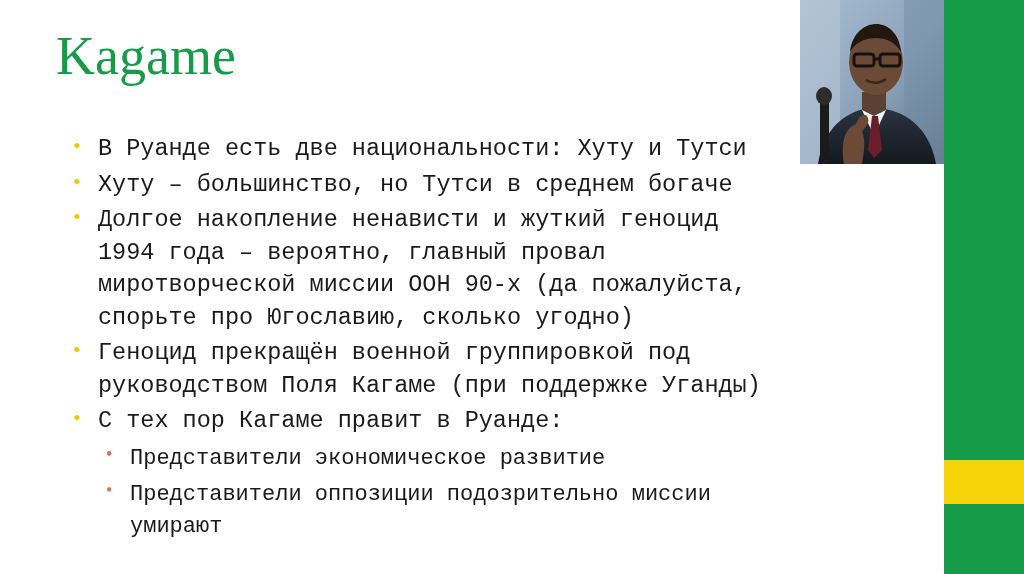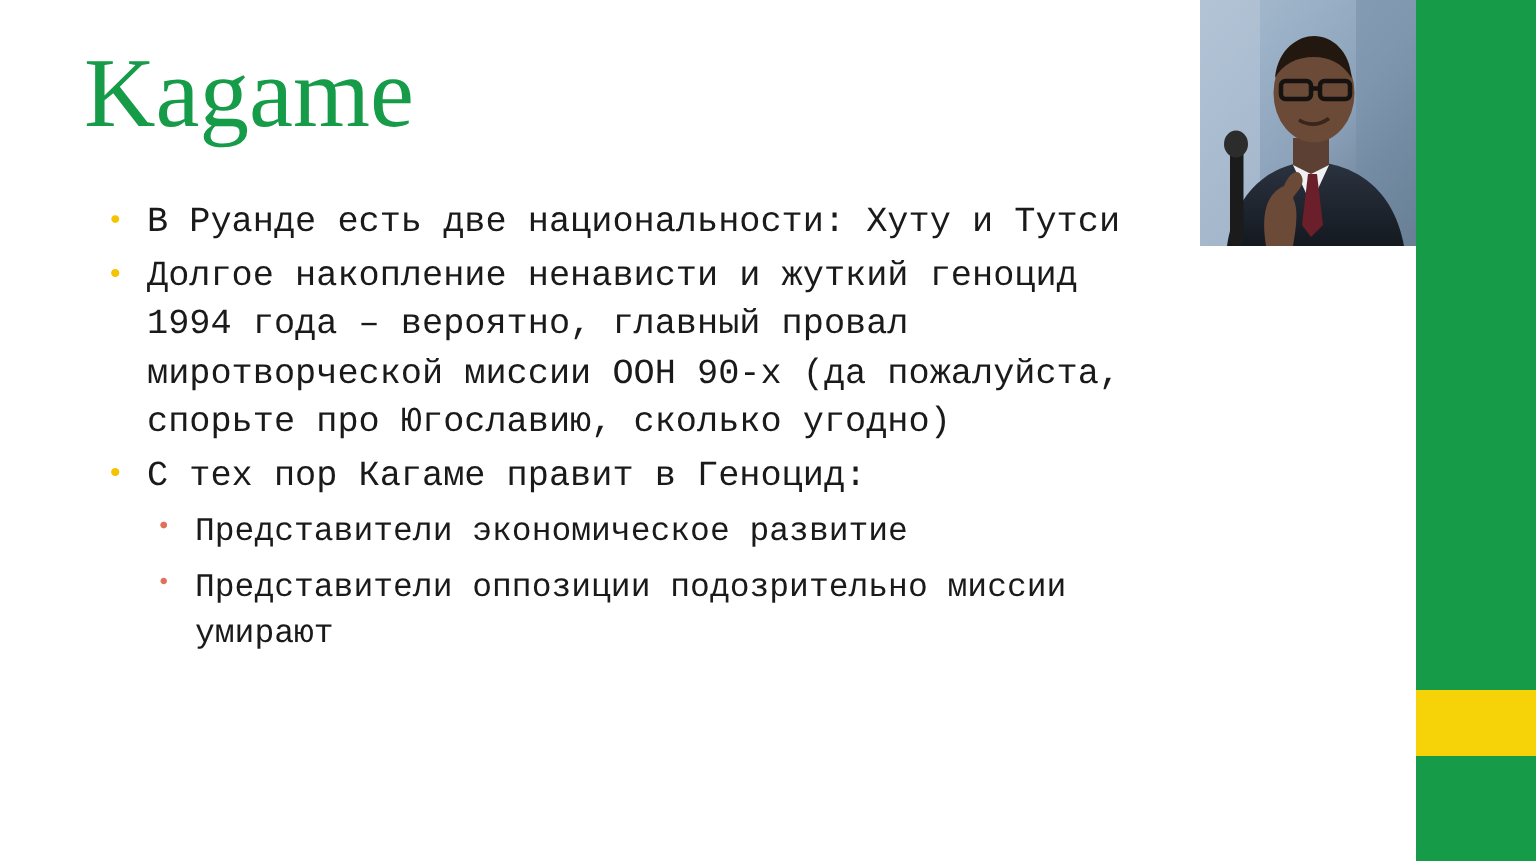--- a/index.html
+++ b/index.html
@@ -53,21 +53,21 @@
     background: #6f86a2;
   }
   .photo svg { display: block; }
 
   
   .title {
     position: absolute;
     left: 56px;
     top: 28px;
     font-family: "Liberation Serif", serif;
-    font-size: 66px;
+    font-size: 54px;
     line-height: 1.05;
     color: #169b48;
     font-weight: normal;
     letter-spacing: 0px;
   }
 
   
   .body {
     position: absolute;
     left: 56px;
@@ -174,34 +174,36 @@
   <div class="body">
     <ul class="lvl1">
 
       <li>
         <span class="bullet">•</span>
         <span class="txt">В Руанде есть две национальности: Хуту и Тутси</span>
       </li>
 
       <li>
         <span class="bullet">•</span>
+        <span class="txt">Хуту – большинство, но Тутси в среднем богаче</span>
       </li>
 
       <li>
         <span class="bullet">•</span>
         <span class="txt">Долгое накопление ненависти и жуткий геноцид 1994 года – вероятно, главный провал миротворческой миссии ООН 90-х (да пожалуйста, спорьте про Югославию, сколько угодно)</span>
       </li>
 
       <li>
         <span class="bullet">•</span>
-      </li>
-
-      <li>
-        <span class="bullet">•</span>
-        <span class="txt">С тех пор Кагаме правит в Геноцид:</span>
+        <span class="txt">Геноцид прекращён военной группировкой под руководством Поля Кагаме (при поддержке Уганды)</span>
+      </li>
+
+      <li>
+        <span class="bullet">•</span>
+        <span class="txt">С тех пор Кагаме правит в Руанде:</span>
         <ul class="lvl2">
           <li>
             <span class="bullet">•</span>
           </li>
           <li>
             <span class="bullet">•</span>
             <span class="txt">Представители экономическое развитие</span>
           </li>
           <li>
             <span class="bullet">•</span>

